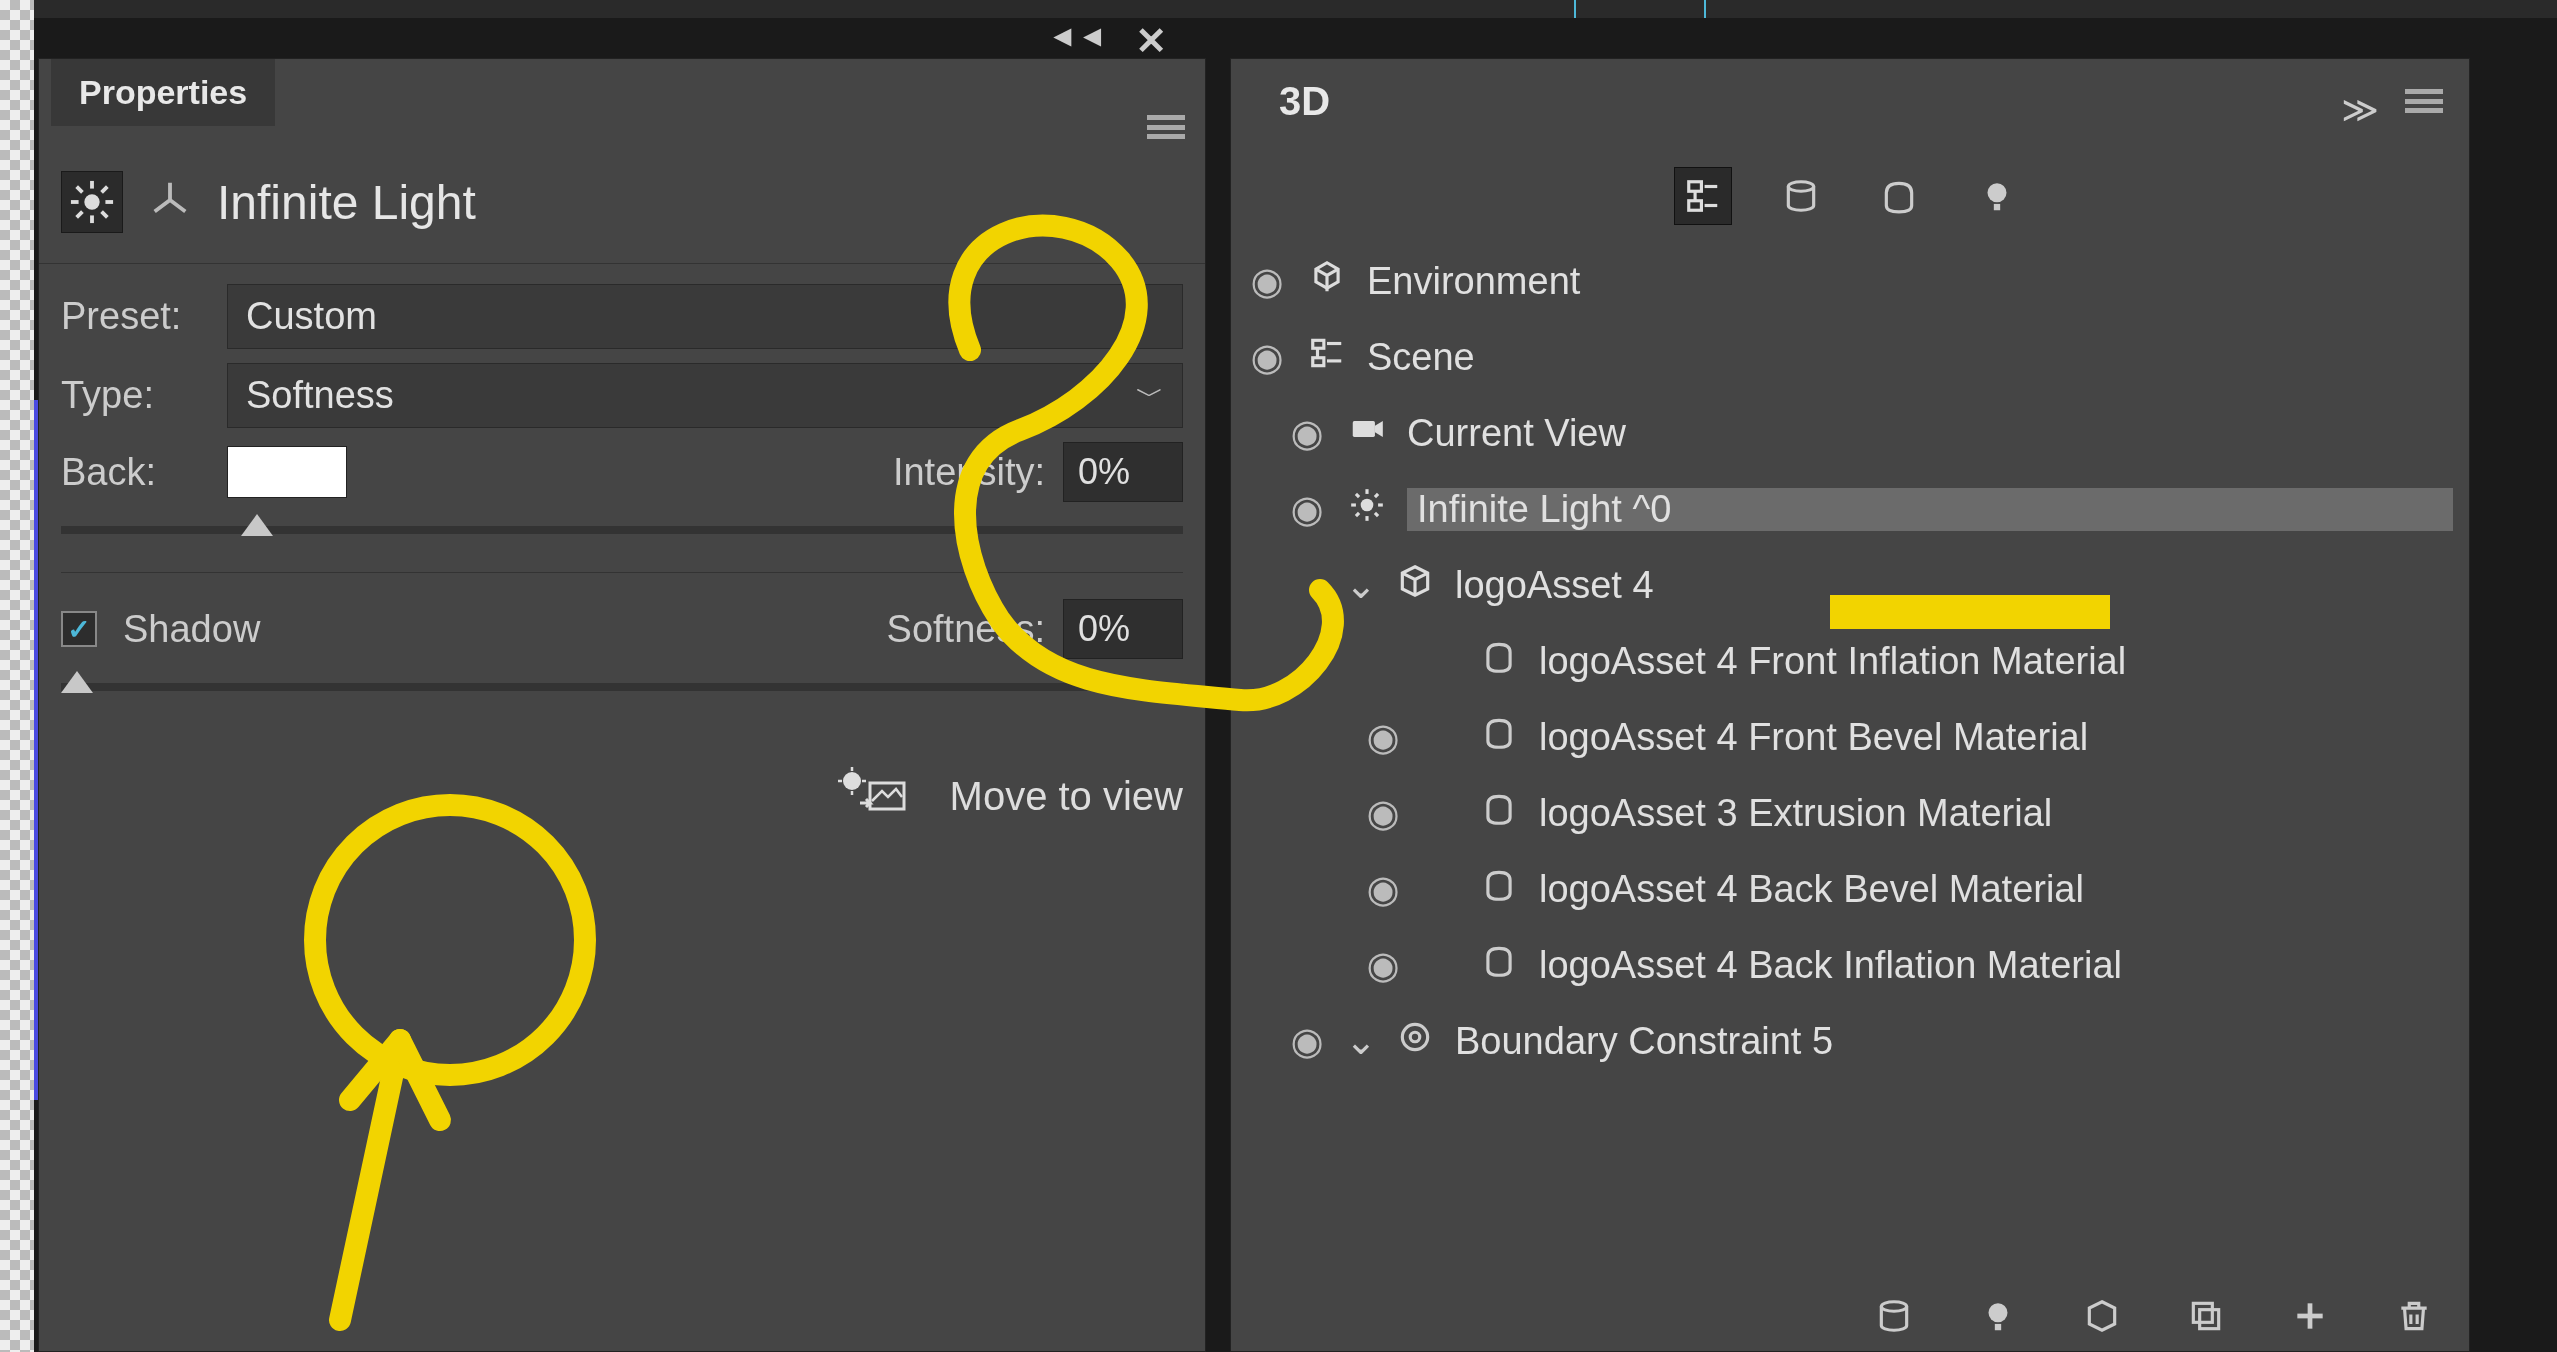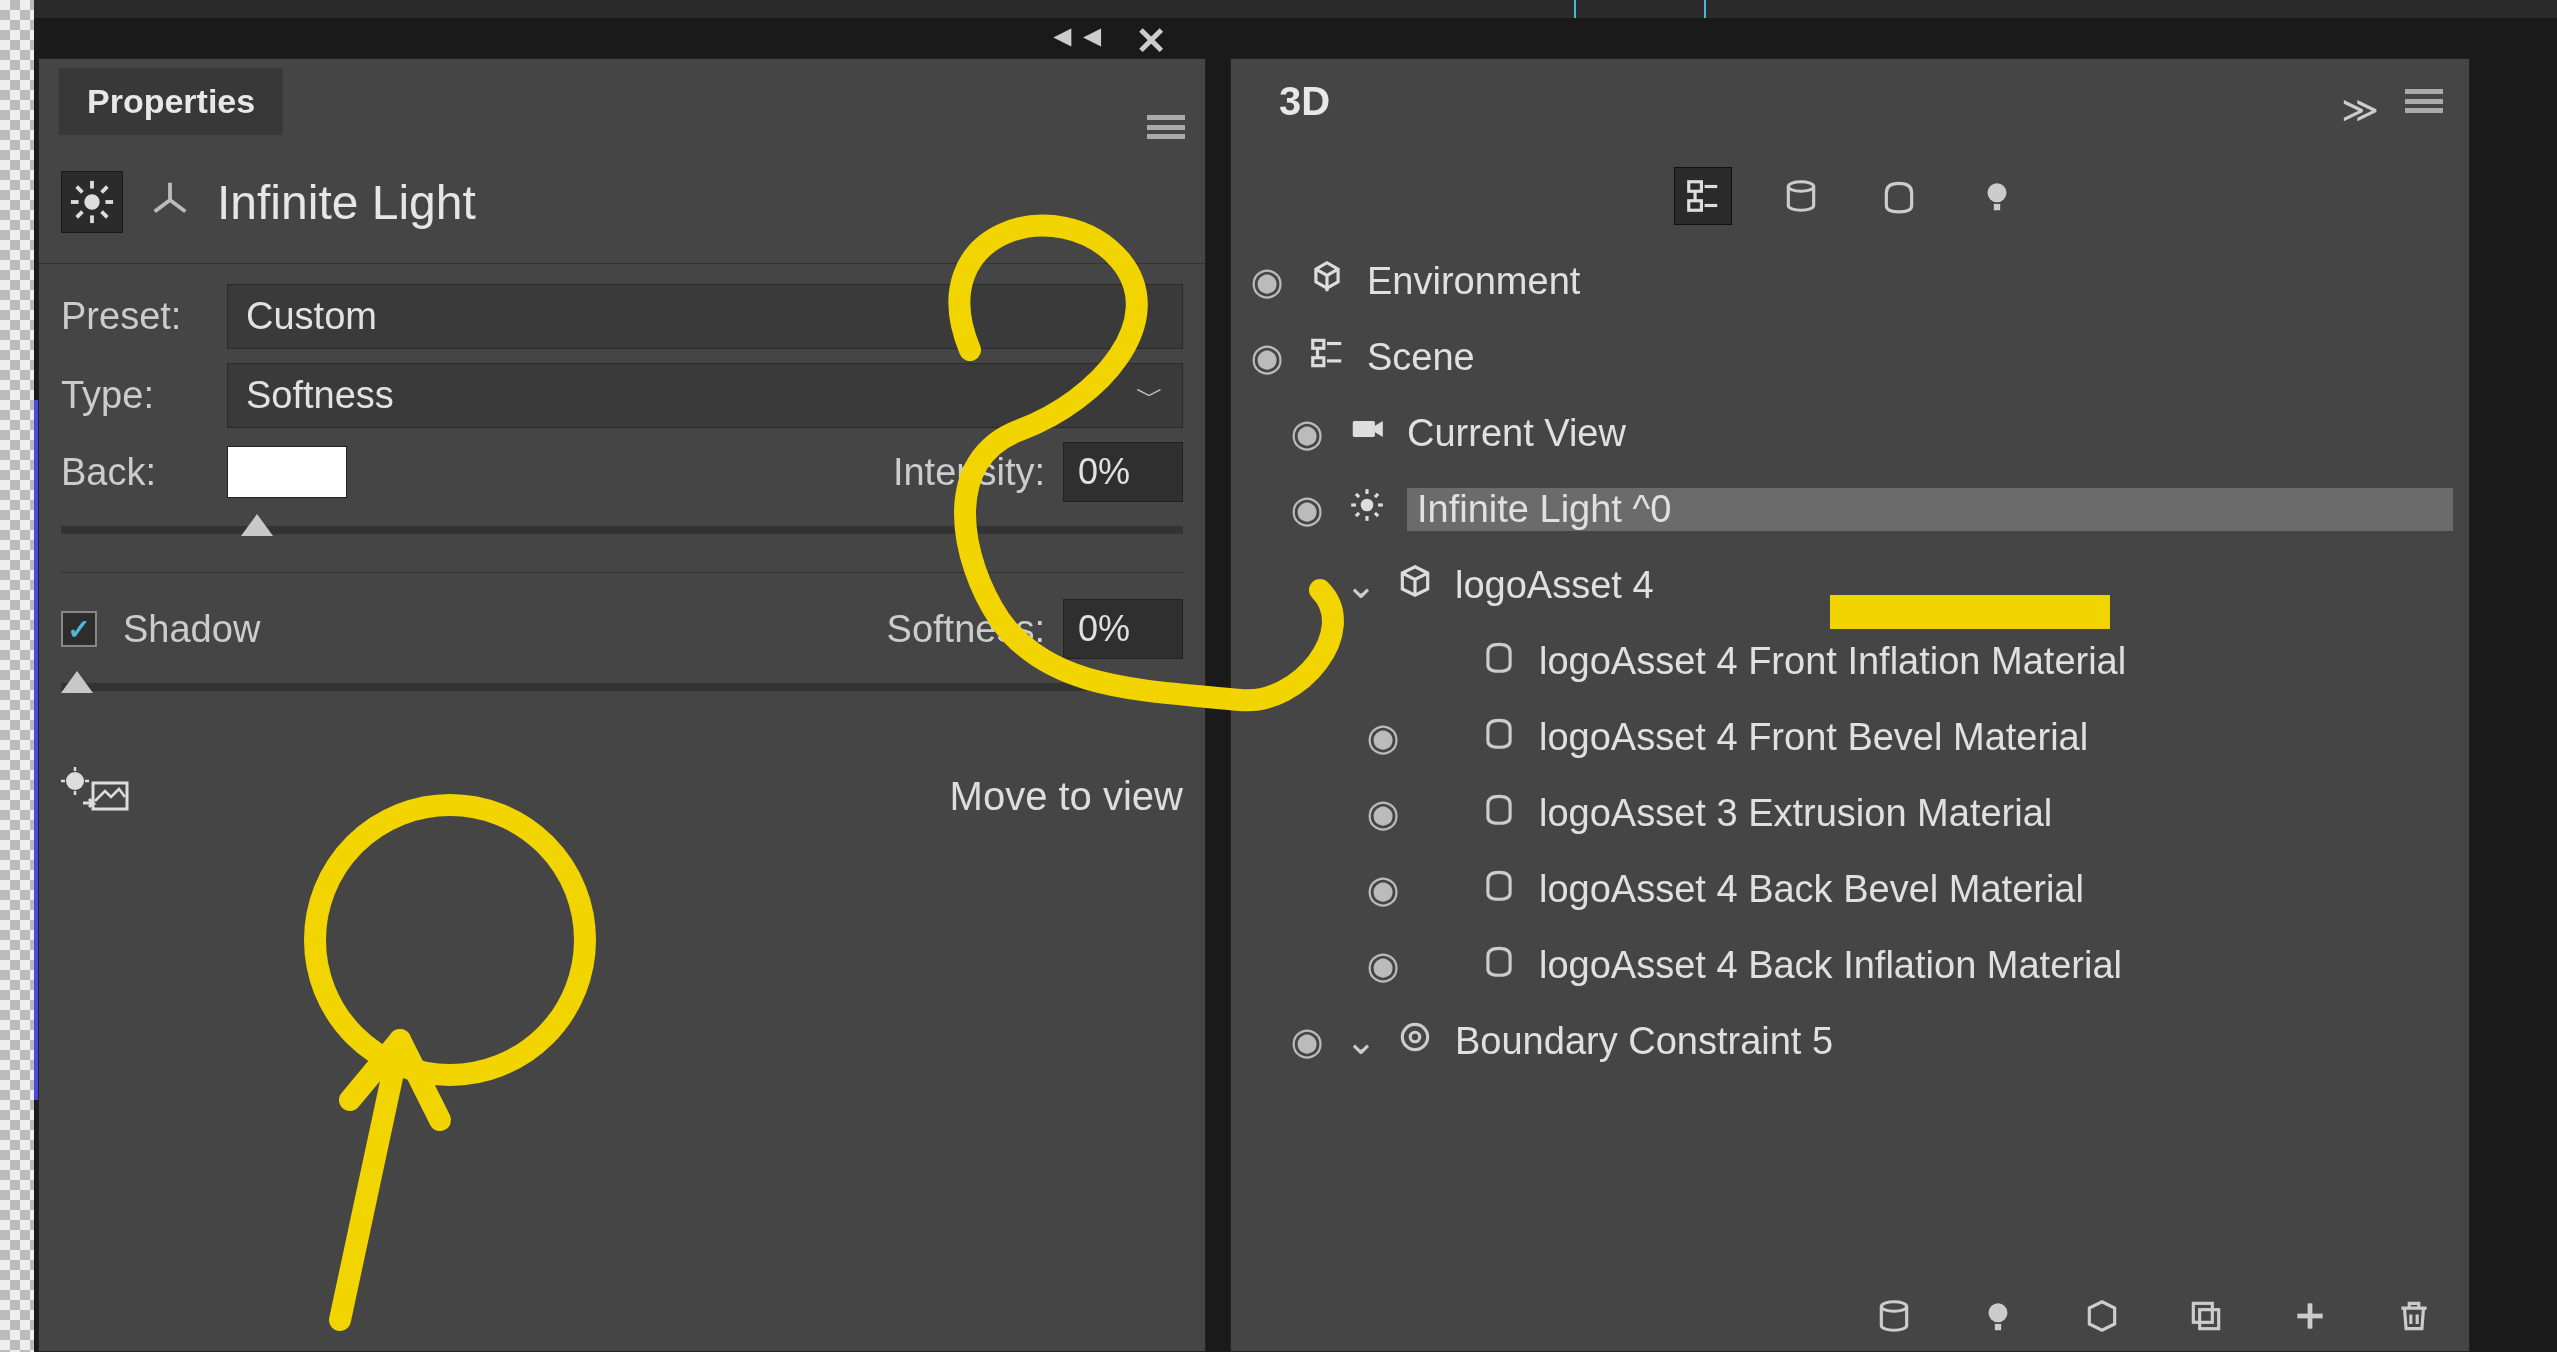--- a/index.html
+++ b/index.html
@@ -11,21 +11,21 @@
     background-size: 20px 20px; background-position: 0 0,0 10px,10px -10px,-10px 0; background-color:#eee;
   }
   .blue-strip { position:absolute; left:34px; top:400px; width:10px; height:700px; background:#4a4ae0; }
   .top-ruler { position:absolute; left:34px; top:0; right:0; height:18px; background:#2a2a2a; }
   .marker { position:absolute; top:0; width:2px; height:18px; background:#4db8d8; }
   
   .panel { background:#454545; border:1px solid #222; color:#d8d8d8; position:absolute; }
   
   
   .props { left:38px; top:58px; width:1168px; height:1294px; }
-  .props .tab-row { height:76px; display:flex; align-items:flex-end; padding-left:20px; position:relative; }
+  .props .tab-row { height:76px; display:flex; align-items:flex-start; padding-left:12px; position:relative; }
   .props .tab { background:#383838; color:#e8e8e8; font-size:34px; font-weight:600; padding:14px 28px; }
   .props .collapse { position:absolute; right:98px; top:-40px; color:#ccc; font-size:30px; }
   .props .closex   { position:absolute; right:38px;  top:-40px; color:#ccc; font-size:38px; font-weight:bold; cursor:pointer; }
   .props .menu-icon{ position:absolute; right:20px;  top:56px;  width:38px; height:24px; display:flex; flex-direction:column; justify-content:space-between; cursor:pointer; }
   .props .menu-icon span{ height:5px; background:#aaa; }
   
   .props .head { display:flex; align-items:center; gap:24px; padding:36px 22px 30px 22px; }
   .icon-btn { width:62px; height:62px; background:#2b2b2b; border:1px solid #1a1a1a; display:flex; align-items:center; justify-content:center; color:#ddd; }
   .props .title { font-size:48px; color:#e6e6e6; }
   
@@ -33,21 +33,21 @@
   .row { display:flex; align-items:center; gap:26px; font-size:38px; color:#ccc; }
   .row .lbl { width:140px; }
   .row .select { flex:1; background:#3a3a3a; border:1px solid #2a2a2a; padding:10px 18px; display:flex; align-items:center; justify-content:space-between; color:#e2e2e2; cursor:pointer; position:relative; }
   .row .select .chev { font-size:28px; color:#bbb; }
   .row .swatch { width:120px; height:52px; background:#fff; border:1px solid #222; cursor:pointer; }
   .row .field { background:#2f2f2f; border:1px solid #222; padding:8px 14px; color:#e0e0e0; font-size:36px; min-width:120px; text-align:left; }
   .row .right { margin-left:auto; display:flex; align-items:center; gap:18px; }
   .slider { height:8px; background:#333; position:relative; margin:10px 0 24px 0; }
   .slider .thumb { position:absolute; top:-12px; width:0; height:0; border-left:16px solid transparent; border-right:16px solid transparent; border-bottom:22px solid #c8c8c8; }
   .check { width:36px; height:36px; border:2px solid #888; background:#2d2d2d; display:flex; align-items:center; justify-content:center; color:#4db8d8; font-size:28px; font-weight:bold; cursor:pointer; }
-  .moveview { display:flex; align-items:center; justify-content:space-between; gap:42px; padding:38px 0; font-size:40px; color:#ddd; cursor:pointer; }
+  .moveview { display:flex; align-items:center; justify-content:flex-end; gap:42px; padding:38px 0; font-size:40px; color:#ddd; cursor:pointer; }
   
   
   .p3d { left:1230px; top:58px; width:1240px; height:1294px; }
   .p3d .tab-row { height:84px; display:flex; align-items:center; padding-left:20px; position:relative; }
   .p3d .tab { color:#e8e8e8; font-size:40px; font-weight:700; padding:14px 28px; }
   .p3d .more { position:absolute; right:90px; top:30px; font-size:36px; color:#ccc; }
   .p3d .fly  { position:absolute; right:26px; top:30px; width:38px; height:24px; display:flex; flex-direction:column; justify-content:space-between; }
   .p3d .fly span{ height:5px; background:#aaa; }
   
   .filterbar { display:flex; justify-content:center; gap:40px; padding:24px 0 18px 0; }

